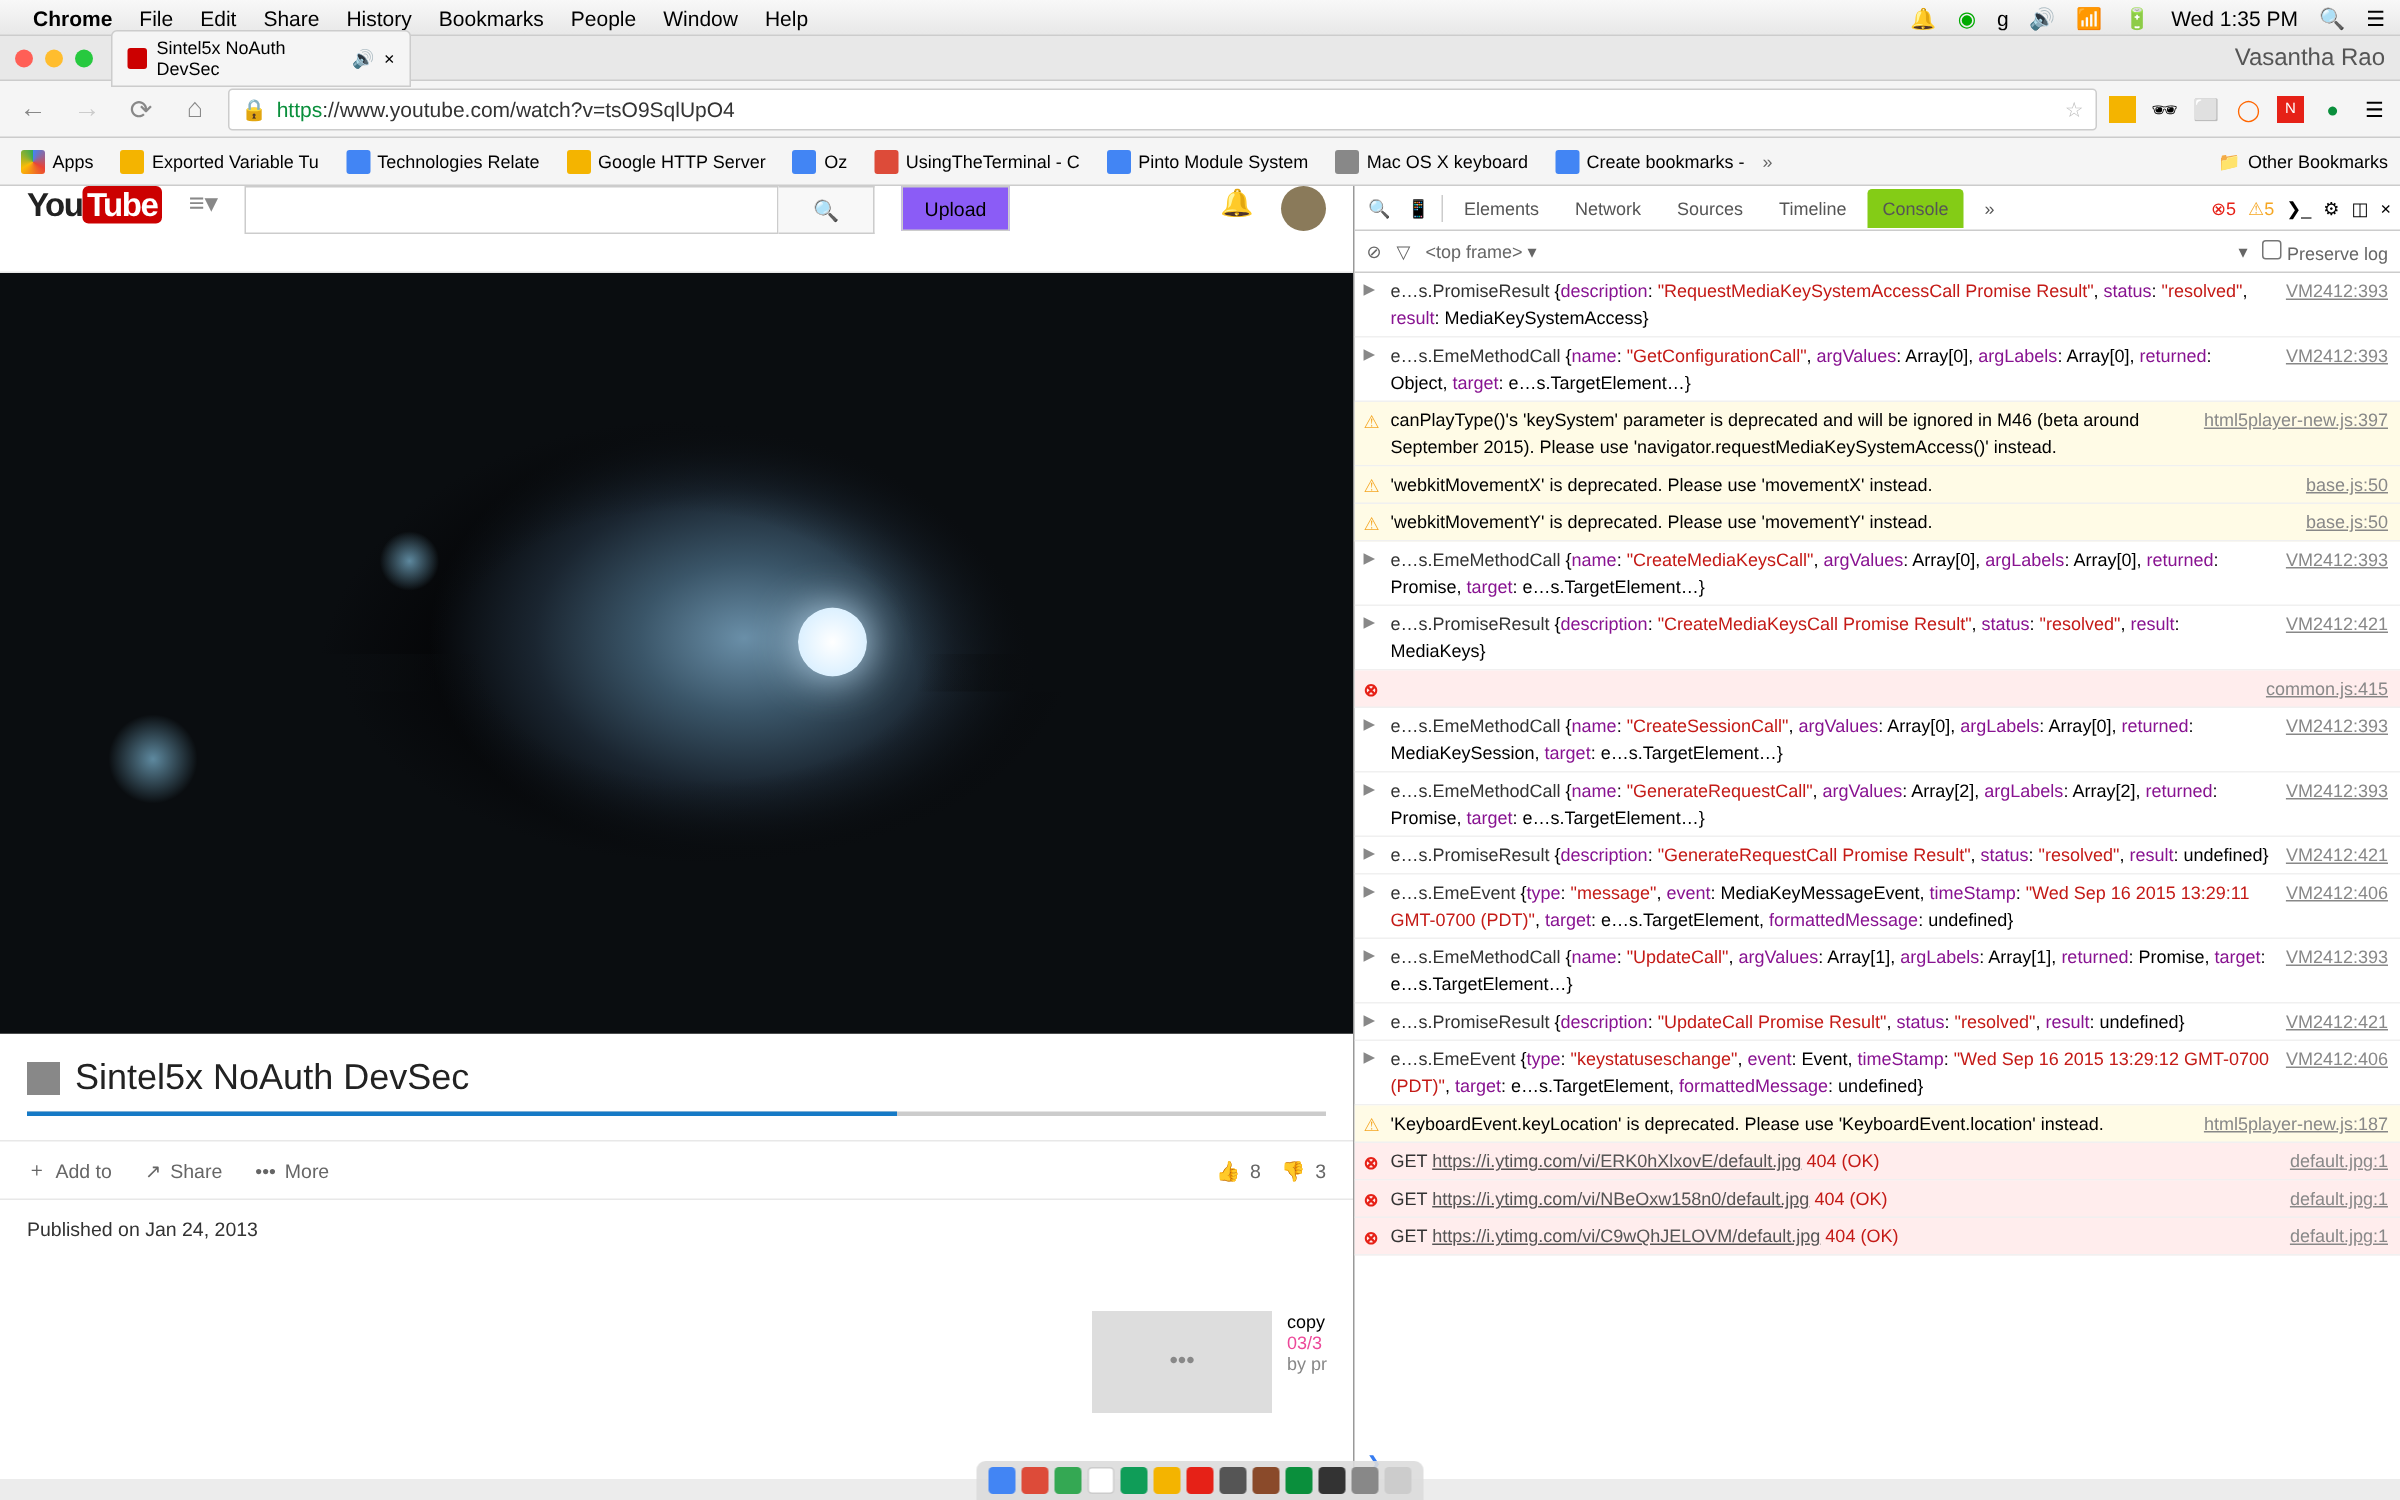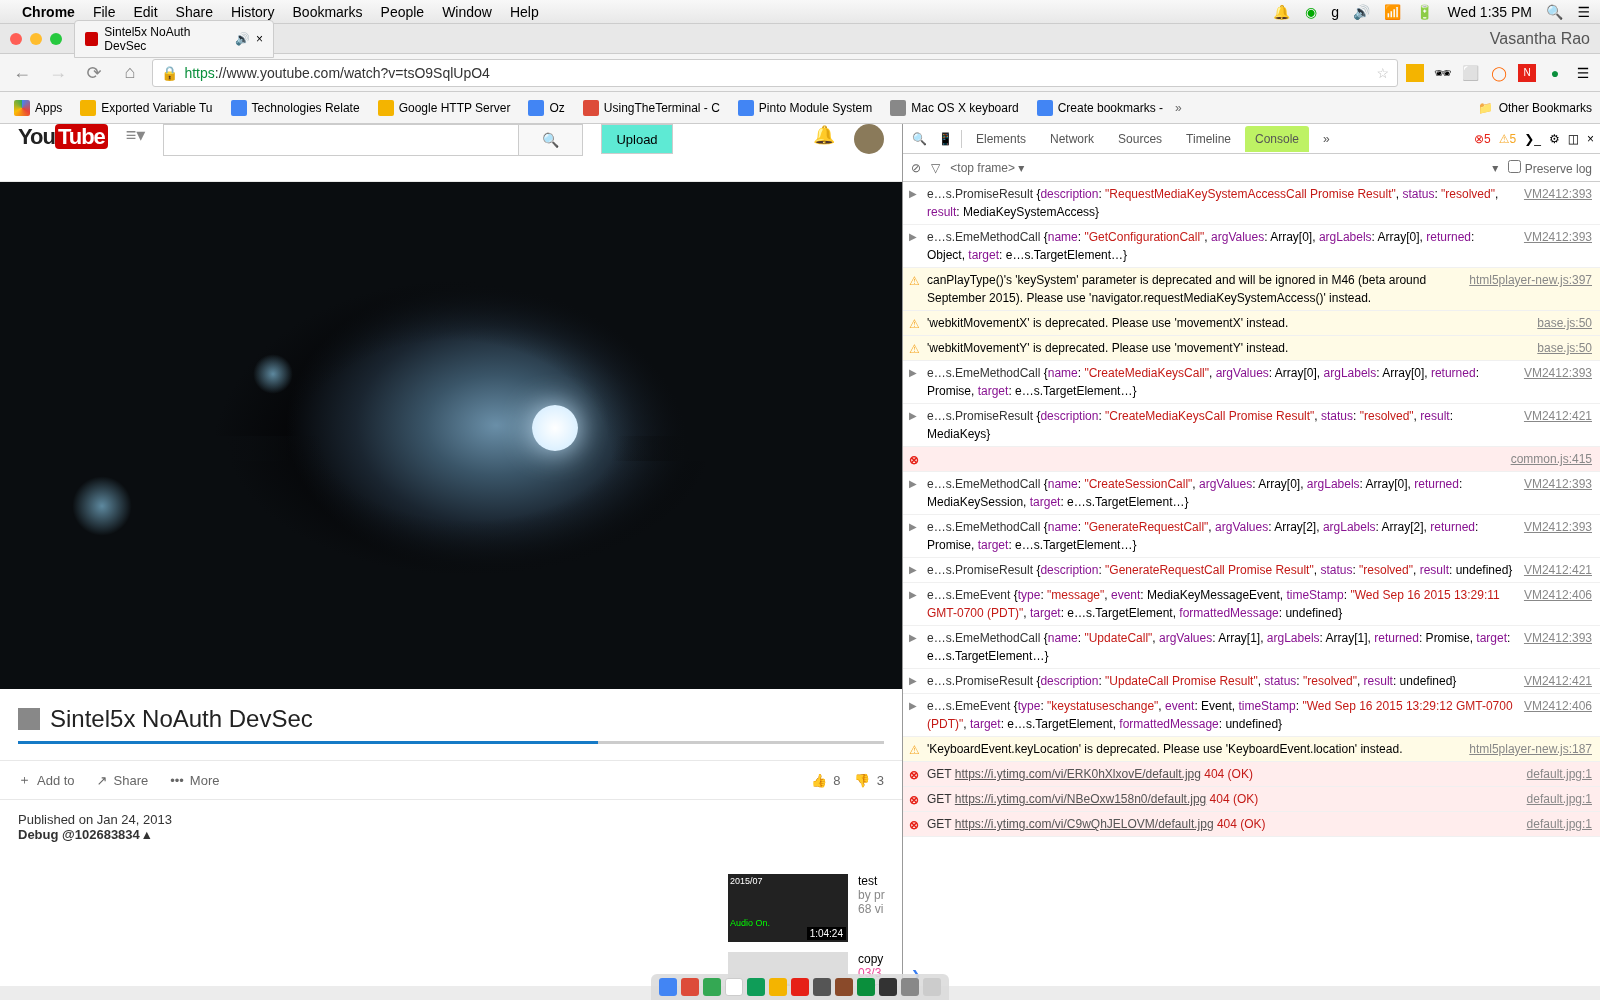--- a/index.html
+++ b/index.html
@@ -35,21 +35,21 @@
 
 .content{display:flex;height:862px}
 .yt{width:902px;background:#fff;display:flex;flex-direction:column;overflow:hidden}
 .yt-header{height:58px;display:flex;padding:0 18px;gap:18px;border-bottom:1px solid #e8e8e8}
 .yt-logo{font-size:22px;font-weight:bold;letter-spacing:-1px}
 .yt-logo .you{color:#222}.yt-logo .tube{background:#cc0000;color:#fff;padding:0 3px;border-radius:4px}
 .guide-ic{color:#888;font-size:18px}
 .searchbox{display:flex;flex:0 0 420px}
 .searchbox input{flex:1;height:32px;border:1px solid #ccc;padding:0 8px;font-size:14px}
 .searchbox button{width:64px;height:32px;border:1px solid #ccc;border-left:none;background:#f8f8f8;font-size:14px}
-.upload-btn{height:30px;padding:0 14px;border:1px solid #ccc;background:#5eead4;font-size:13px}
+.upload-btn{height:30px;padding:0 14px;border:1px solid #ccc;background:#8b5cf6;font-size:13px}
 .bell{font-size:18px;color:#666;margin-left:auto}
 .avatar{width:30px;height:30px;border-radius:50%;background:#8a7a5a}
 
 .player{height:507px;background:#000;position:relative;overflow:hidden}
 .cave{position:absolute;inset:0;background:radial-gradient(ellipse 280px 200px at 55% 48%,#6a8fa8 0%,#3a5568 25%,#1a2530 50%,#050608 75%)}
 .moon{position:absolute;width:46px;height:46px;border-radius:50%;background:radial-gradient(circle,#fff,#cdeaff);left:59%;top:44%;box-shadow:0 0 30px #cdeaff}
 .rocks{position:absolute;inset:0}
 .rocks::before{content:"";position:absolute;top:0;left:0;right:0;height:55%;background:radial-gradient(ellipse 400px 300px at 50% 100%,transparent 40%,#0a0d10 60%)}
 .rocks::after{content:"";position:absolute;bottom:0;left:0;right:0;height:50%;background:radial-gradient(ellipse 420px 240px at 52% 0%,transparent 35%,#0a0d10 58%)}
 .glint{position:absolute;width:60px;height:60px;border-radius:50%;background:radial-gradient(circle,rgba(150,220,255,0.6),transparent 70%)}
@@ -71,21 +71,21 @@
 .pub .dbg{font-weight:bold}
 .related{position:absolute;left:728px;top:750px;width:170px}
 .rel-item{display:flex;gap:10px;margin-bottom:10px;font-size:12px}
 .rel-thumb{width:120px;height:68px;background:#222;position:relative;color:#fff;font-size:10px}
 .rel-dur{position:absolute;bottom:2px;right:2px;background:#000;padding:1px 3px}
 
 .devtools{flex:1;background:#fff;border-left:1px solid #999;display:flex;flex-direction:column;font-size:12px}
 .dt-tabs{height:30px;display:flex;align-items:center;border-bottom:1px solid #ccc;padding:0 6px;gap:4px}
 .dt-ic{width:22px;display:flex;justify-content:center;color:#666}
 .dt-tab{padding:6px 10px;color:#555}
-.dt-tab.active{background:#bef264;border-radius:3px 3px 0 0}
+.dt-tab.active{background:#84cc16;border-radius:3px 3px 0 0}
 .dt-right{margin-left:auto;display:flex;align-items:center;gap:8px}
 .err-ct{color:#e62117}.warn-ct{color:#f5a623}
 .dt-toolbar{height:28px;display:flex;align-items:center;border-bottom:1px solid #ccc;padding:0 8px;gap:10px;color:#666}
 .frame-sel{border:none;color:#666;font-size:12px}
 .console{flex:1;overflow-y:auto;font-family:Menlo,Consolas,monospace;font-size:12px;line-height:1.5}
 .log{padding:3px 8px 3px 24px;border-bottom:1px solid #f0f0f0;position:relative;display:flex}
 .log .src{margin-left:auto;color:#888;text-decoration:underline;white-space:nowrap;padding-left:10px}
 .log .body{flex:1}
 .log.warn{background:#fffbe6}
 .log.err{background:#ffeded}
@@ -260,36 +260,23 @@
           </div>
         <div class="act">
             <span>👎</span>
             <span>3</span>
           </div>
       </div>
     </div>
 
     <div class="pub">
       <div>Published on Jan 24, 2013</div>
-      <div class="dbg">Debug @102683834 ▴ </div>
     </div>
 
     <div class="related">
-      <div class="rel-item">
-        <div class="rel-thumb">
-            <div style="position:absolute;top:2px;left:2px;font-size:9px">2015/07</div>
-            <div style="position:absolute;bottom:14px;left:2px;font-size:9px;color:#0f0">Audio On.</div>
-            <div class="rel-dur">1:04:24</div>
-          </div>
-        <div>
-            <div>test</div>
-            <div style="color:#888">by pr</div>
-            <div style="color:#888">68 vi</div>
-          </div>
-      </div>
       <div class="rel-item">
         <div class="rel-thumb" style="background:#ddd;display:flex;align-items:center;justify-content:center">
             <span style="color:#888;font-size:16px">•••</span>
           </div>
         <div>
             <div>copy</div>
             <div style="color:#ec4899">03/3</div>
             <div style="color:#888">by pr</div>
           </div>
       </div>

